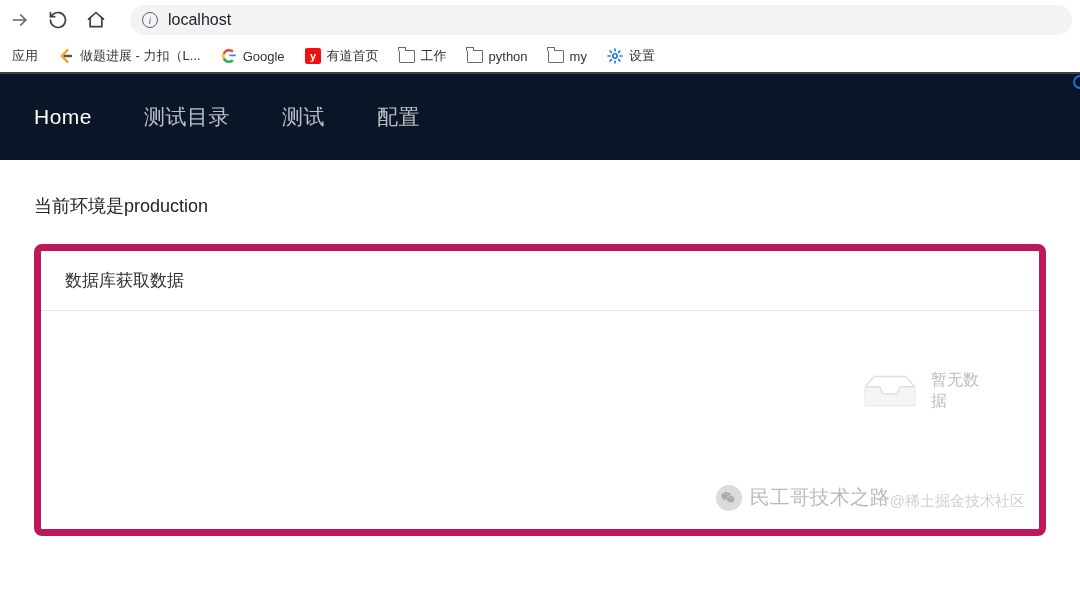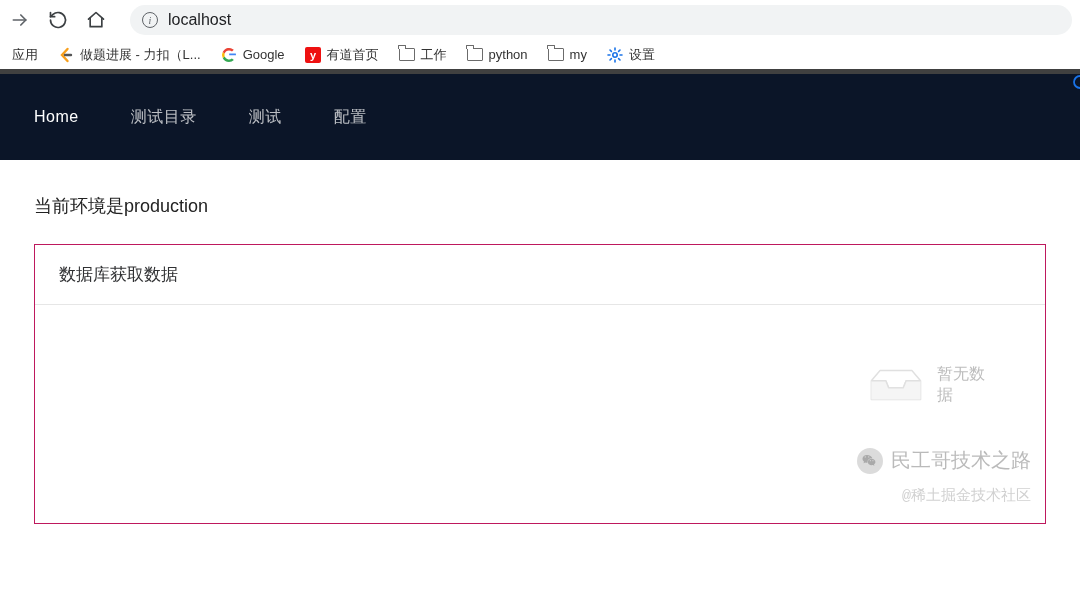--- a/index.html
+++ b/index.html
@@ -57,21 +57,21 @@
     .url-text {
       font-size: 16px;
       color: #202124;
     }
 
     .bookmarks-bar {
       height: 34px;
       display: flex;
       align-items: center;
       padding: 0 4px;
-      border-bottom: 5px solid #404040;
+      border-bottom: 2px solid #404040;
       background: #fff;
       gap: 4px;
     }
     .bm {
       display: flex;
       align-items: center;
       padding: 4px 8px;
       font-size: 13px;
       color: #333;
       gap: 6px;
@@ -109,40 +109,39 @@
     .app-nav {
       background: #0b1528;
       height: 86px;
       display: flex;
       align-items: center;
       padding: 0 34px;
       gap: 52px;
     }
     .app-nav-item {
       color: rgba(255,255,255,0.72);
-      font-size: 16px;
+      font-size: 21px;
       cursor: pointer;
       letter-spacing: 0.5px;
     }
     .app-nav-item.active { color: #fff; }
 
     .content-area {
       padding: 34px 34px 0 34px;
     }
     .env-text {
       font-size: 18px;
       color: #222;
       margin-bottom: 26px;
     }
 
     .card {
-      border: 1px solid #be185d;
-      border-radius: 0;
-      background: #fff;
-      font-family: Liberation Mono, monospace;
+      border: 7px solid #be185d;
+      border-radius: 8px;
+      background: #fff;
     }
     .card-header {
       padding: 18px 24px;
       border-bottom: 1px solid #e6e6e6;
       font-size: 17px;
       color: #303133;
     }
     .card-body {
       height: 218px;
       position: relative;
@@ -170,21 +169,20 @@
     .empty-label {
       color: #bdbdbd;
       font-size: 16px;
     }
 
     .watermark {
       position: absolute;
       bottom: 18px;
       right: 14px;
       display: flex;
-      flex-direction: column;
       align-items: flex-end;
     }
     .wm-row {
       display: flex;
       align-items: center;
       gap: 8px;
     }
     .wm-icon {
       width: 26px;
       height: 26px;

